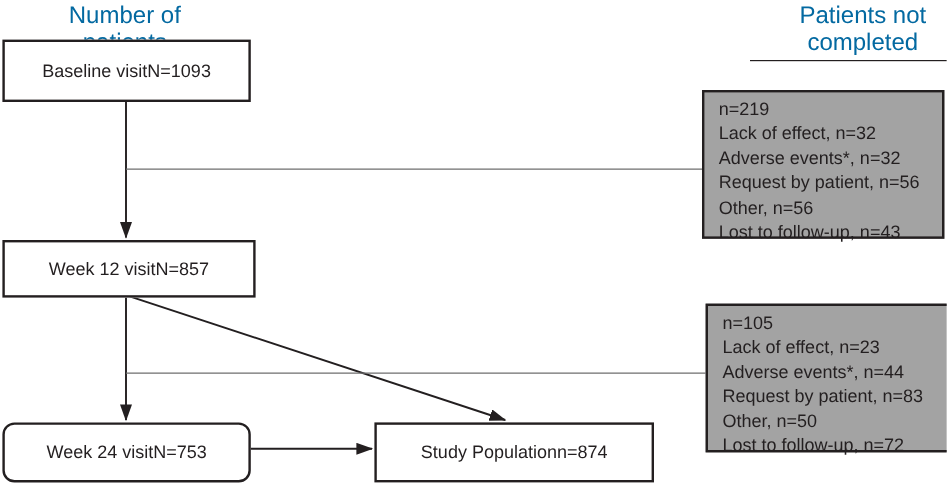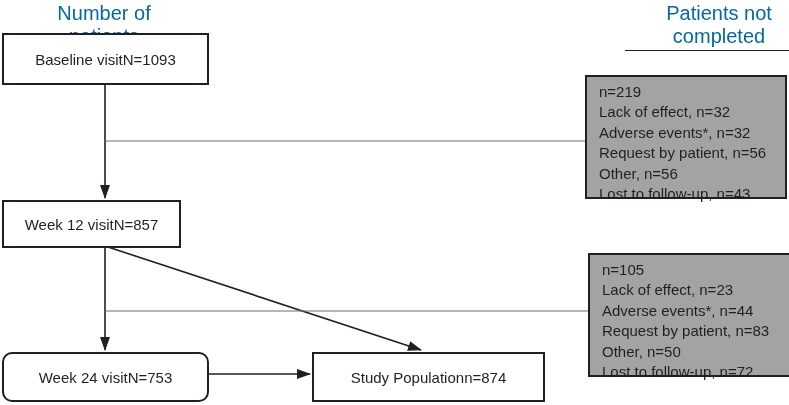--- a/index.html
+++ b/index.html
@@ -36,21 +36,21 @@
     background: #ffffff;
     display: flex;
     flex-direction: row;
     align-items: center;
     justify-content: center;
     text-align: center;
     font-size: 15px;
     line-height: 19px;
   }
   .box-baseline { left: 2px;   top: 33px;  width: 207px; height: 52px; }
-  .box-week12   { left: 2px;   top: 200px; width: 179px; height: 48px; }
+  .box-week12   { left: 2px;   top: 200px; width: 211px; height: 48px; }
   .box-week24   { left: 2px;   top: 352px; width: 207px; height: 50px; border-radius: 10px; }
   .box-study    { left: 312px; top: 352px; width: 233px; height: 50px; }
   .dropbox {
     position: absolute;
     border: 2px solid #231f20;
     background: #a3a3a3;
     font-size: 15px;
     line-height: 20.4px;
     padding: 5px 8px 4px 12px;
     text-align: left;

